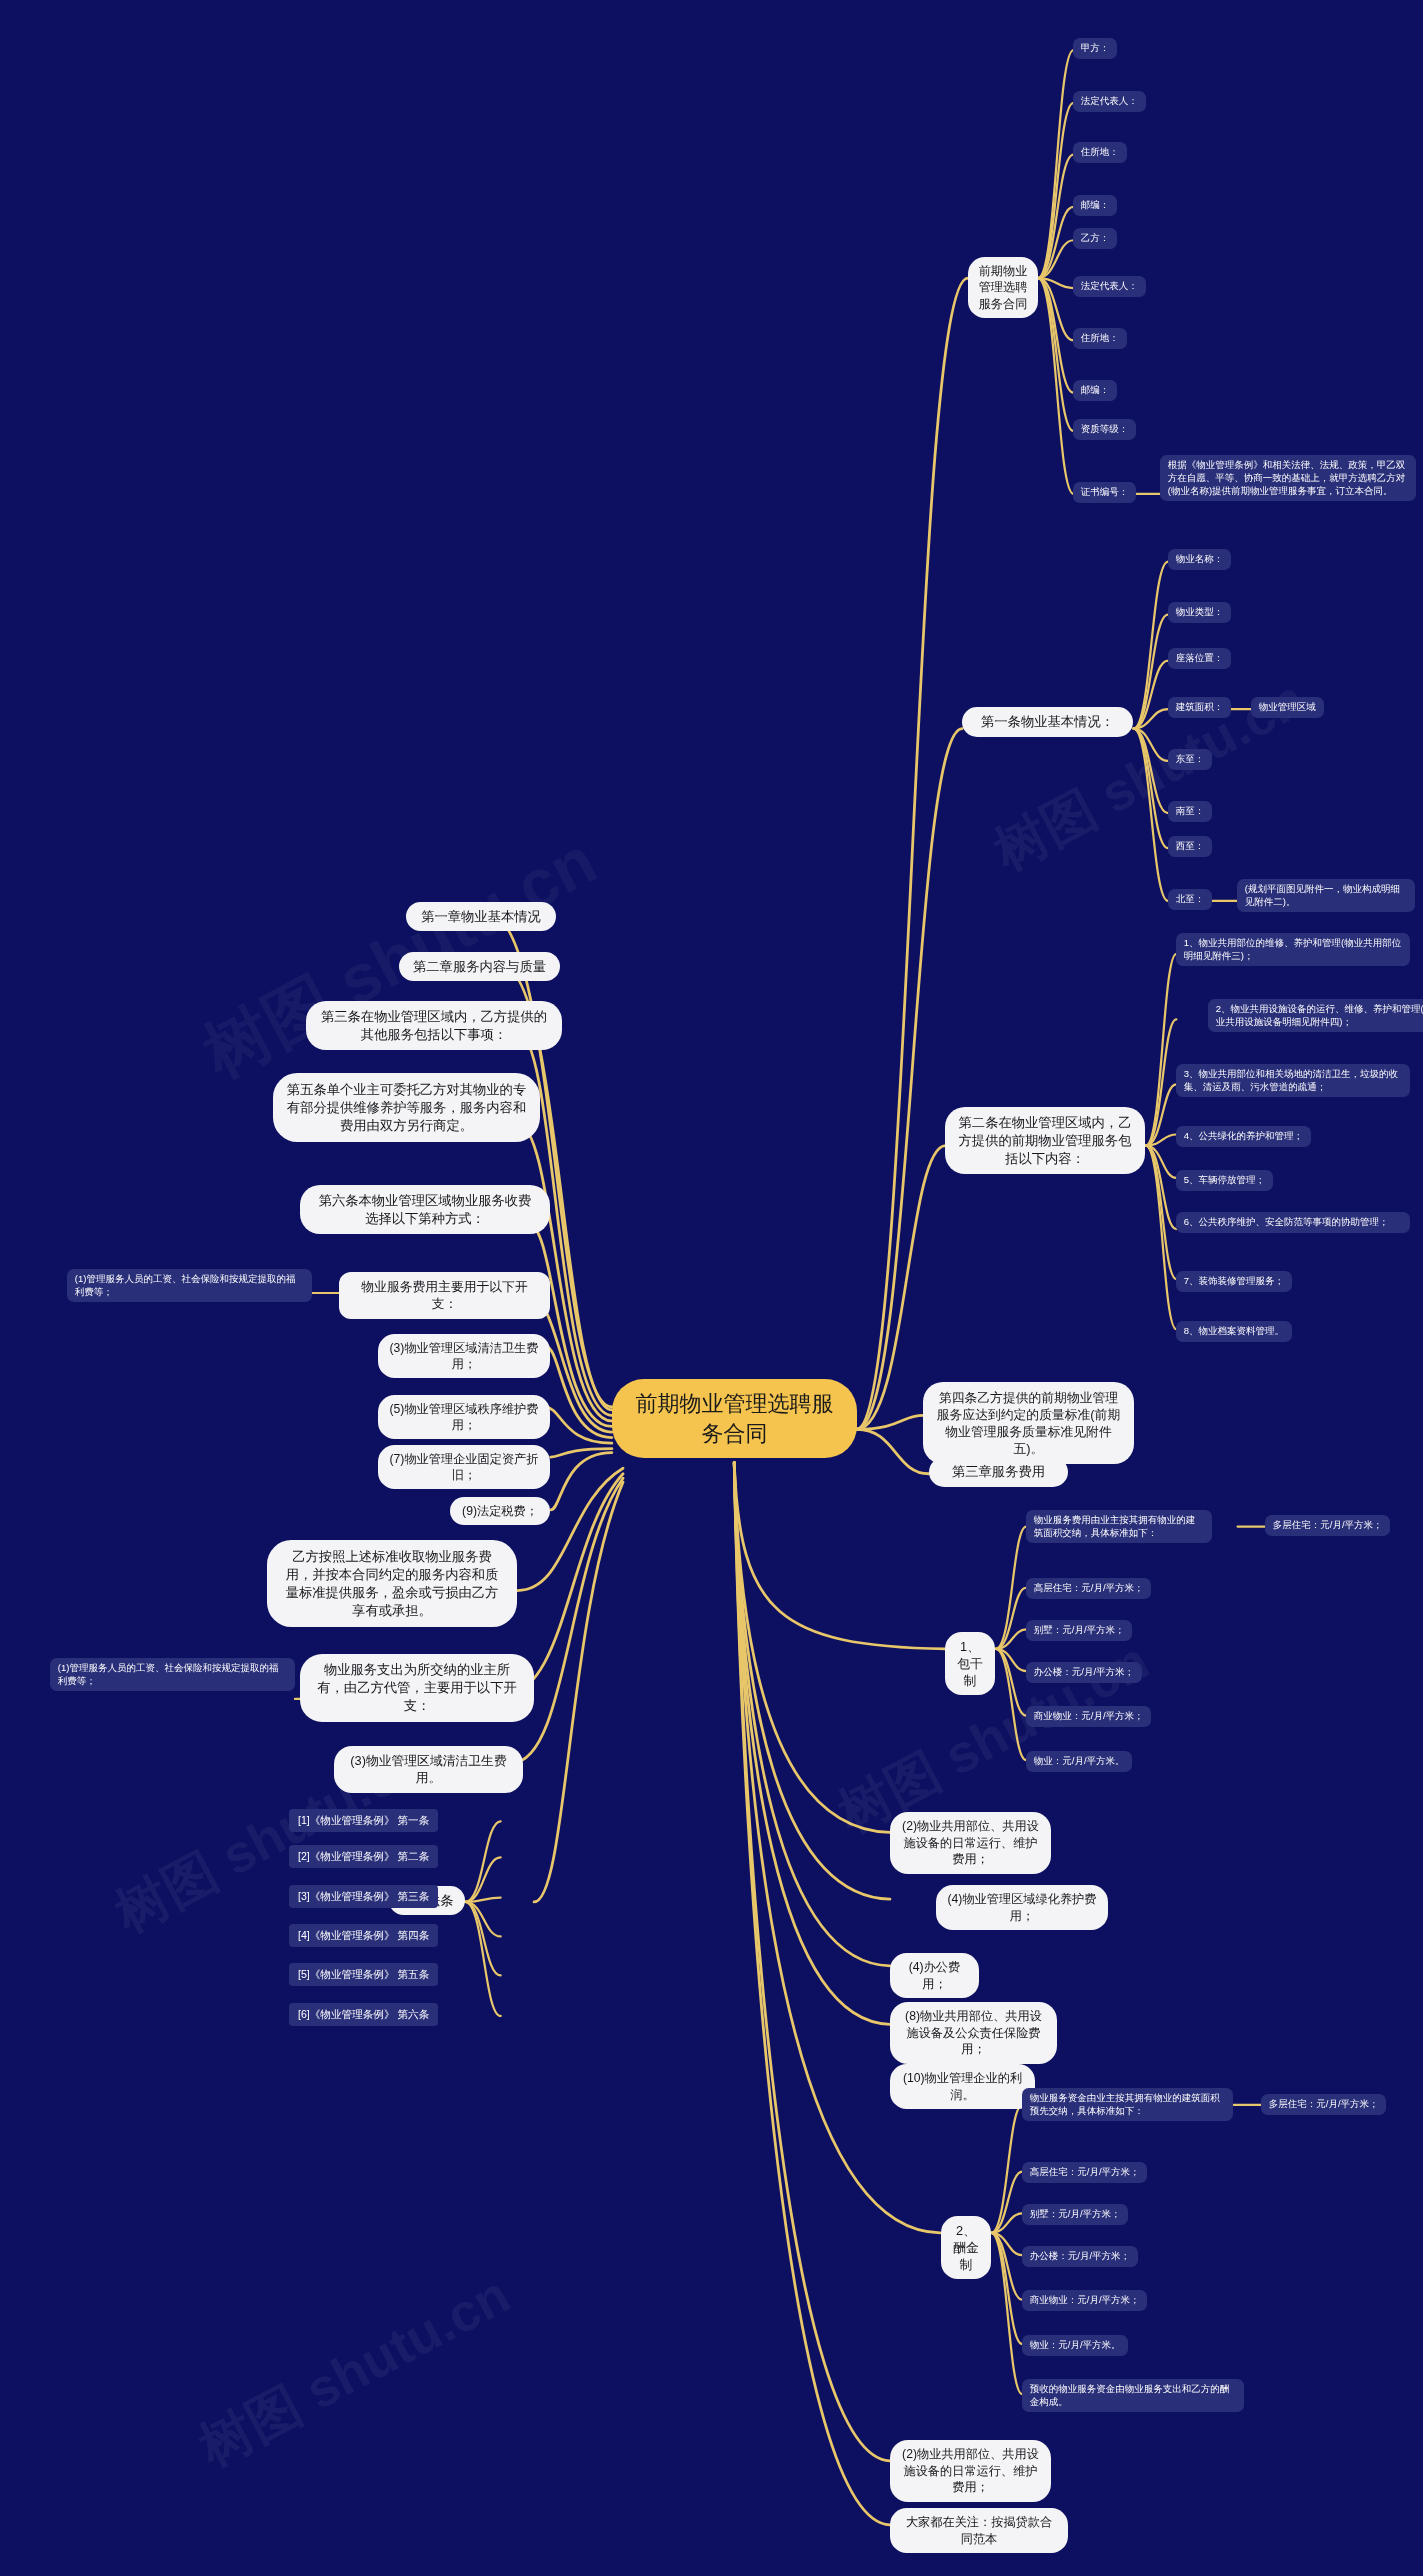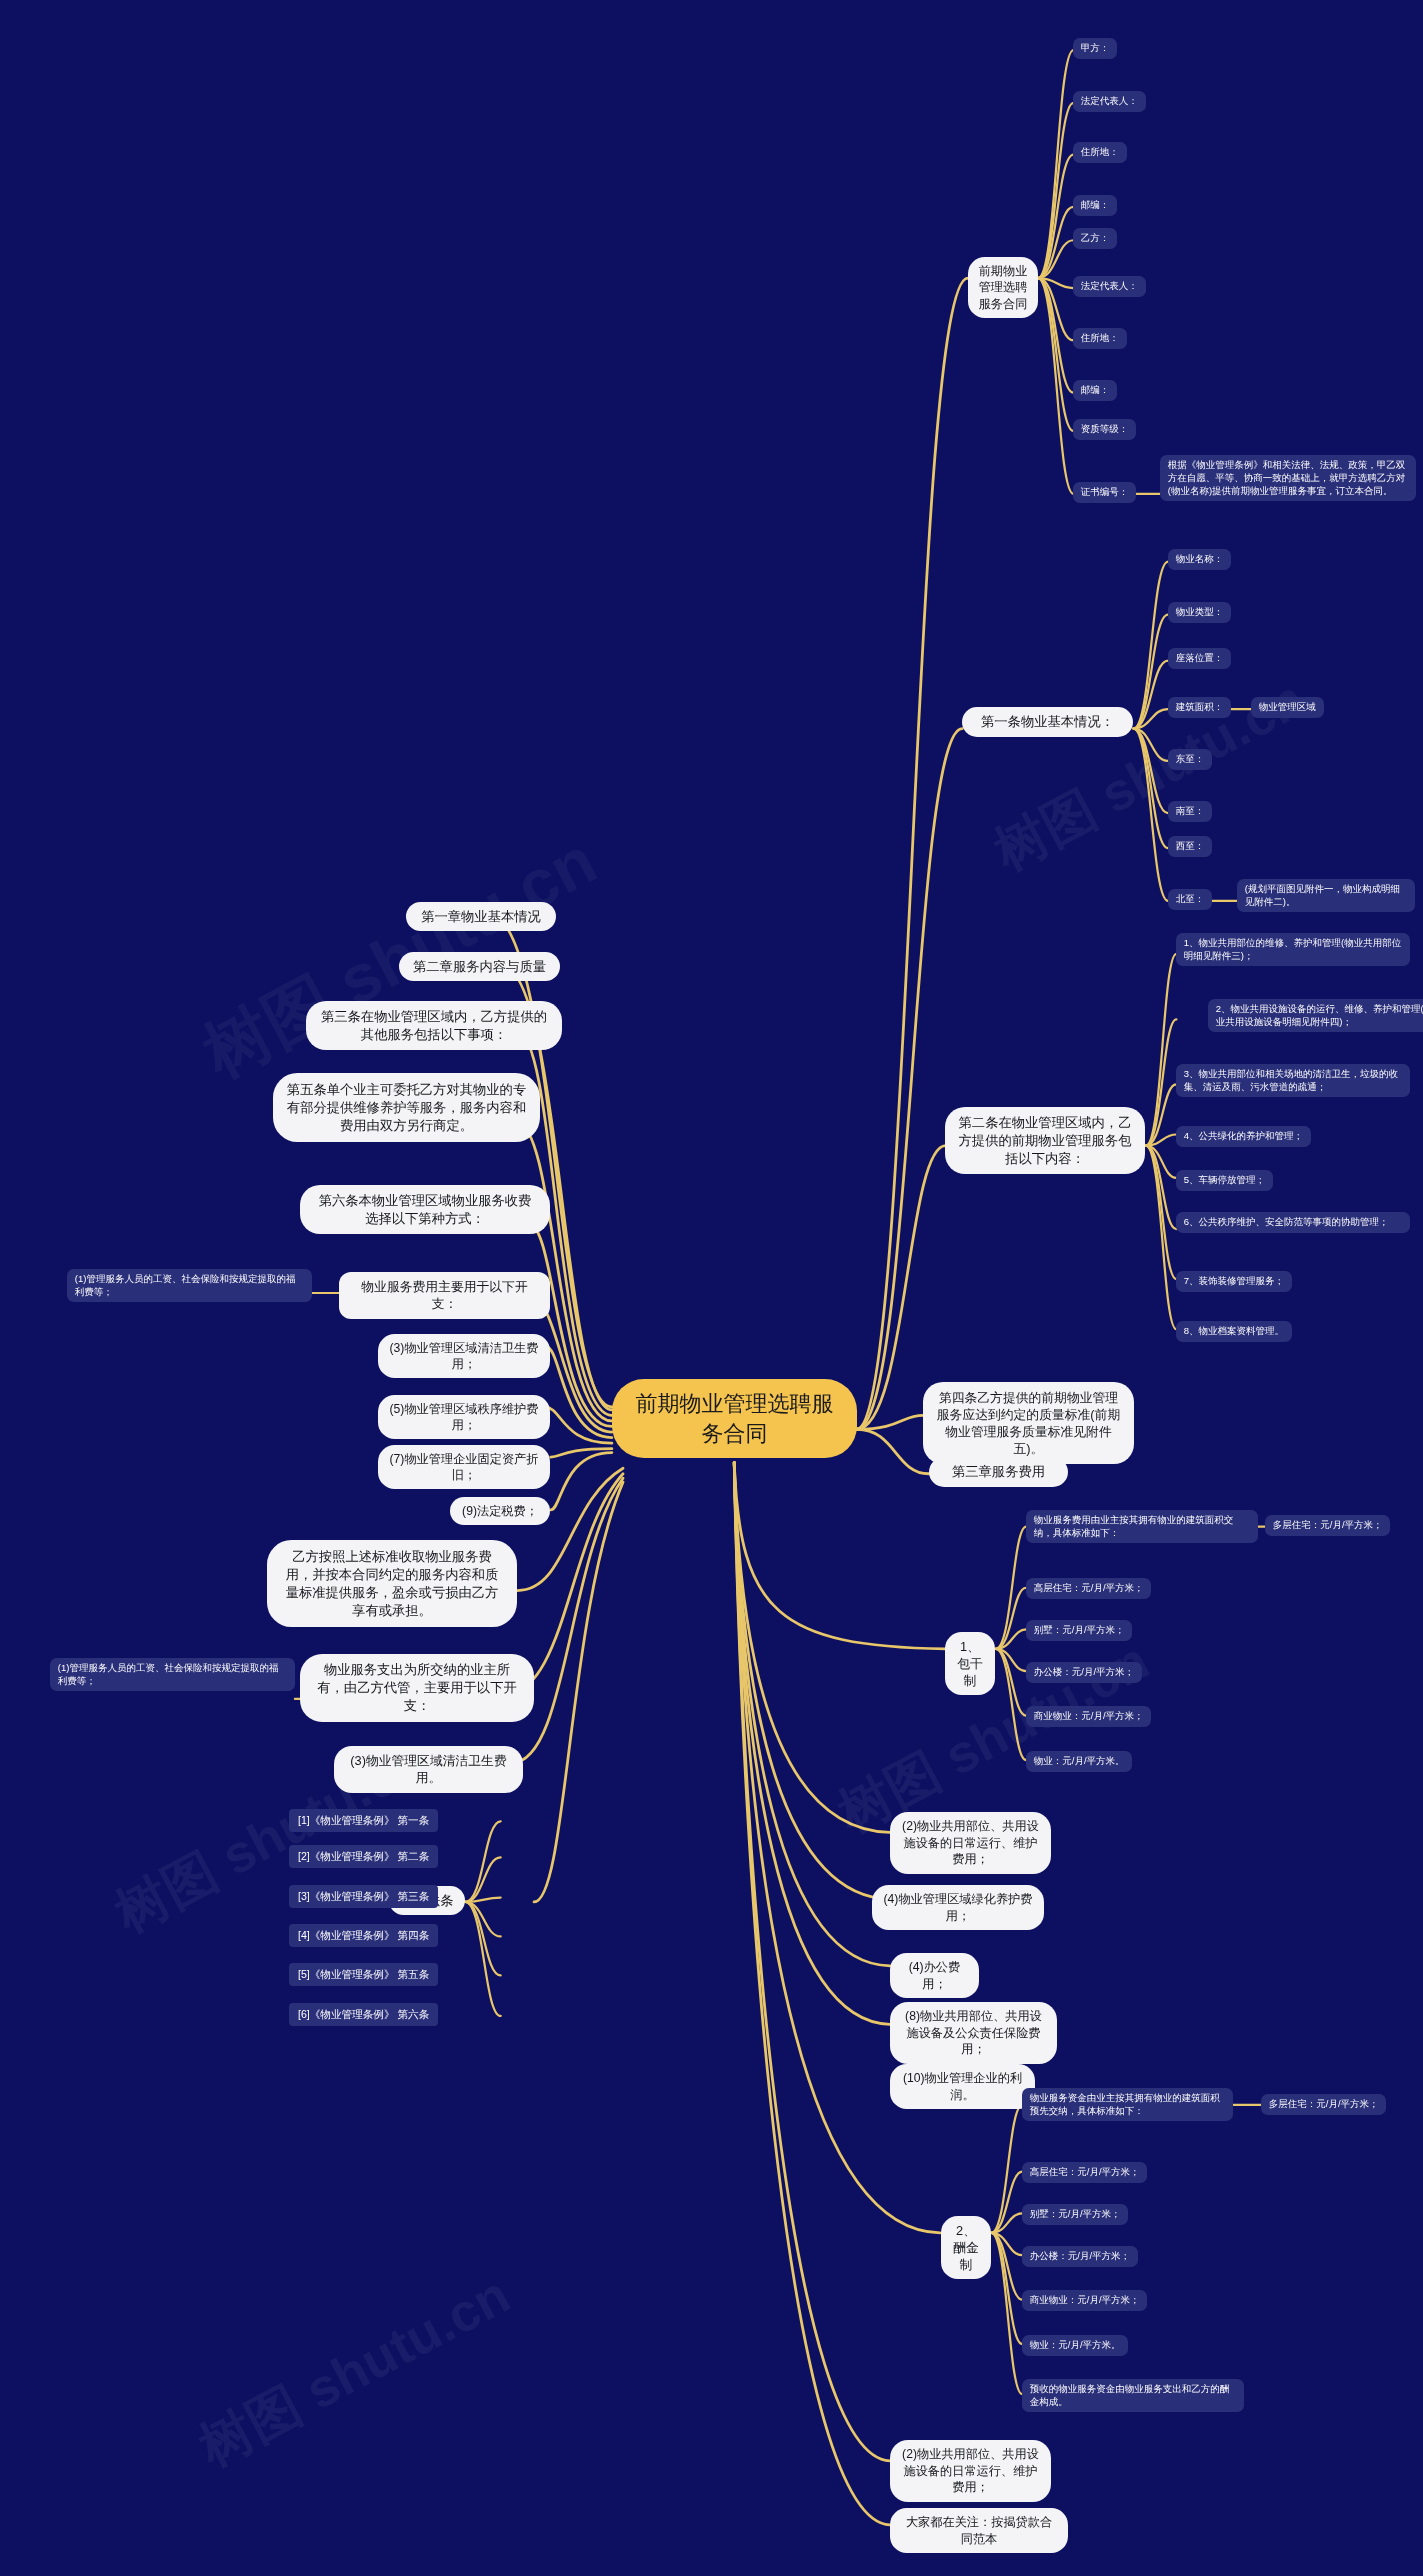--- a/index.html
+++ b/index.html
@@ -237,21 +237,21 @@
   <div class="node light c" style="left:923px;top:1382px;width:211px;font-size:12.8px;padding:6.7px 12.2px;border-radius:20px;">
     <span>第四条乙方提供的前期物业管理服务应达到约定的质量标准(前期物业管理服务质量标准见附件五)。</span>
   </div>
   <div class="node light c" style="left:929px;top:1457px;width:139px;font-size:13.3px;padding:6.1px 11px;border-radius:18px;">
     <span>第三章服务费用</span>
   </div>
 
   <div class="node light c" style="left:945px;top:1632px;width:50px;font-size:12.8px;padding:5.6px 9px;border-radius:16.7px;">
     <span>1、包干制</span>
   </div>
-  <div class="node chip tiny" style="left:1026px;top:1510px;width:232px;">
+  <div class="node chip tiny" style="left:1026px;top:1510px;width:186px;">
       <span>物业服务费用由业主按其拥有物业的建筑面积交纳，具体标准如下：</span>
     </div>
   <div class="node chip tiny" style="left:1265px;top:1515px;">
       <span>多层住宅：元/月/平方米；</span>
     </div>
   <div class="node chip tiny" style="left:1026px;top:1578px;">
       <span>高层住宅：元/月/平方米；</span>
     </div>
   <div class="node chip tiny" style="left:1026px;top:1620px;">
       <span>别墅：元/月/平方米；</span>
@@ -262,21 +262,21 @@
   <div class="node chip tiny" style="left:1026px;top:1706px;">
       <span>商业物业：元/月/平方米；</span>
     </div>
   <div class="node chip tiny" style="left:1026px;top:1751px;">
       <span>物业：元/月/平方米。</span>
     </div>
 
   <div class="node light c" style="left:890px;top:1812px;width:161px;font-size:12.2px;padding:6.1px 11px;border-radius:18px;">
       <span>(2)物业共用部位、共用设施设备的日常运行、维护费用；</span>
     </div>
-  <div class="node light c" style="left:872px;top:1885px;width:172px;font-size:12.2px;padding:6.1px 11px;border-radius:16.7px;">
+  <div class="node light c" style="left:936px;top:1885px;width:172px;font-size:12.2px;padding:6.1px 11px;border-radius:16.7px;">
       <span>(4)物业管理区域绿化养护费用；</span>
     </div>
   <div class="node light c" style="left:890px;top:1953px;width:89px;font-size:12.2px;padding:6.1px 11px;border-radius:16.7px;">
       <span>(4)办公费用；</span>
     </div>
   <div class="node light c" style="left:890px;top:2002px;width:167px;font-size:12.2px;padding:6.1px 11px;border-radius:18px;">
       <span>(8)物业共用部位、共用设施设备及公众责任保险费用；</span>
     </div>
   <div class="node light c" style="left:890px;top:2064px;width:145px;font-size:12.2px;padding:6.1px 11px;border-radius:16.7px;">
       <span>(10)物业管理企业的利润。</span>

